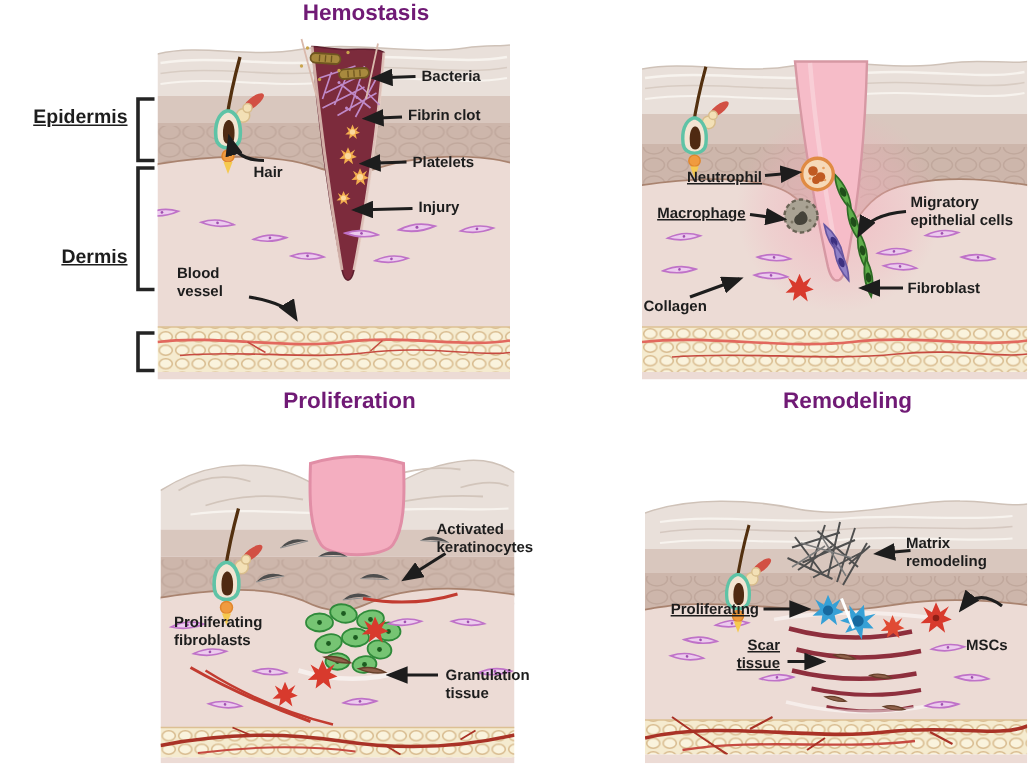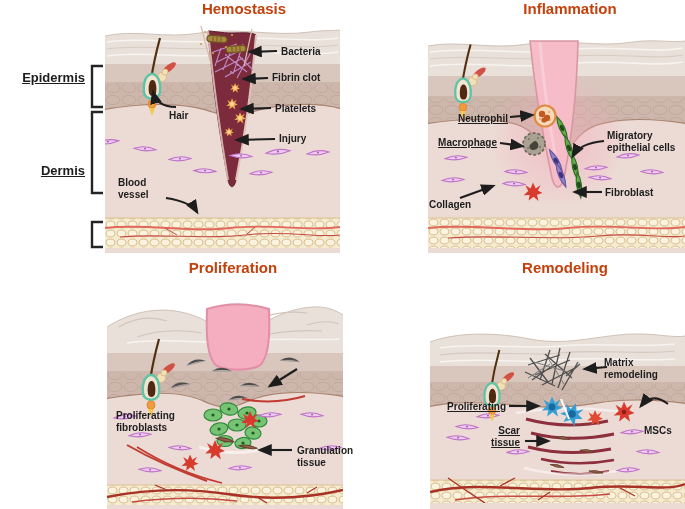--- a/index.html
+++ b/index.html
@@ -1,21 +1,21 @@
 <!DOCTYPE html>
 <html><head>
 <meta charset="utf-8">
 <style>
   html,body{margin:0;padding:0;background:#fff;}
   #stage{position:relative;width:685px;height:509px;background:#fff;overflow:hidden;
          font-family:"Liberation Sans",sans-serif;}
   .art{position:absolute;z-index:1;}
   #overlay{position:absolute;left:0;top:0;z-index:3;pointer-events:none;}
   .title{position:absolute;z-index:4;font:700 15px/1.1 "Liberation Sans",sans-serif;
-         color:#c2410c;text-align:center;}
+         color:#701a75;text-align:center;}
   .lbl{position:absolute;z-index:4;font:700 10px/1.18 "Liberation Sans",sans-serif;color:#1d1d1d;}
   .layer-lbl{position:absolute;z-index:4;font:700 13px/1.08 "Liberation Sans",sans-serif;color:#1d1d1d;}
   .r{text-align:right;text-decoration:underline;} .c{text-align:left;}
 </style>
 </head>
 <body>
 
 <div id="stage">
 
   <svg width="0" height="0" style="position:absolute" aria-hidden="true">
@@ -382,21 +382,20 @@
       <path d="M297,369 L270,386"></path>
       <path d="M292,450 L260,450"></path>
       <path d="M607,367 L585,369"></path>
       <path d="M509,406 L538,406"></path>
       <path d="M525,441 L548,441"></path>
       <path d="M668,404 Q652,392 641,406"></path>
     </g>
   </svg>
 
   <div class="title" style="left:184px;top:1px;width:120px">Hemostasis</div>
-  <div class="title" style="left:510px;top:1px;width:120px">Inflammation</div>
   <div class="title" style="left:173px;top:260px;width:120px">Proliferation</div>
   <div class="title" style="left:505px;top:260px;width:120px">Remodeling</div>
 
   <div class="layer-lbl r" style="left:0;top:71px;width:85px">Epidermis</div>
   <div class="layer-lbl r" style="left:0;top:164px;width:85px">Dermis</div>
 
   <div class="lbl" style="left:281px;top:46px">Bacteria</div>
   <div class="lbl" style="left:272px;top:72px">Fibrin clot</div>
   <div class="lbl" style="left:275px;top:103px">Platelets</div>
   <div class="lbl" style="left:279px;top:133px">Injury</div>
@@ -408,20 +407,24 @@
 
   <div class="lbl r" style="left:448px;top:113px;width:60px">Neutrophil</div>
   <div class="lbl r" style="left:430px;top:137px;width:67px">Macrophage</div>
   <div class="lbl" style="left:607px;top:130px">
     <div>Migratory</div>
     <div>epithelial cells</div>
   </div>
   <div class="lbl" style="left:605px;top:187px">Fibroblast</div>
   <div class="lbl" style="left:429px;top:199px">Collagen</div>
 
+  <div class="lbl" style="left:291px;top:348px">
+    <div>Activated</div>
+    <div>keratinocytes</div>
+  </div>
   <div class="lbl c" style="left:116px;top:410px;width:80px">
     <div>Proliferating</div>
     <div>fibroblasts</div>
   </div>
   <div class="lbl" style="left:297px;top:445px">
     <div>Granulation</div>
     <div>tissue</div>
   </div>
 
   <div class="lbl" style="left:604px;top:357px">

